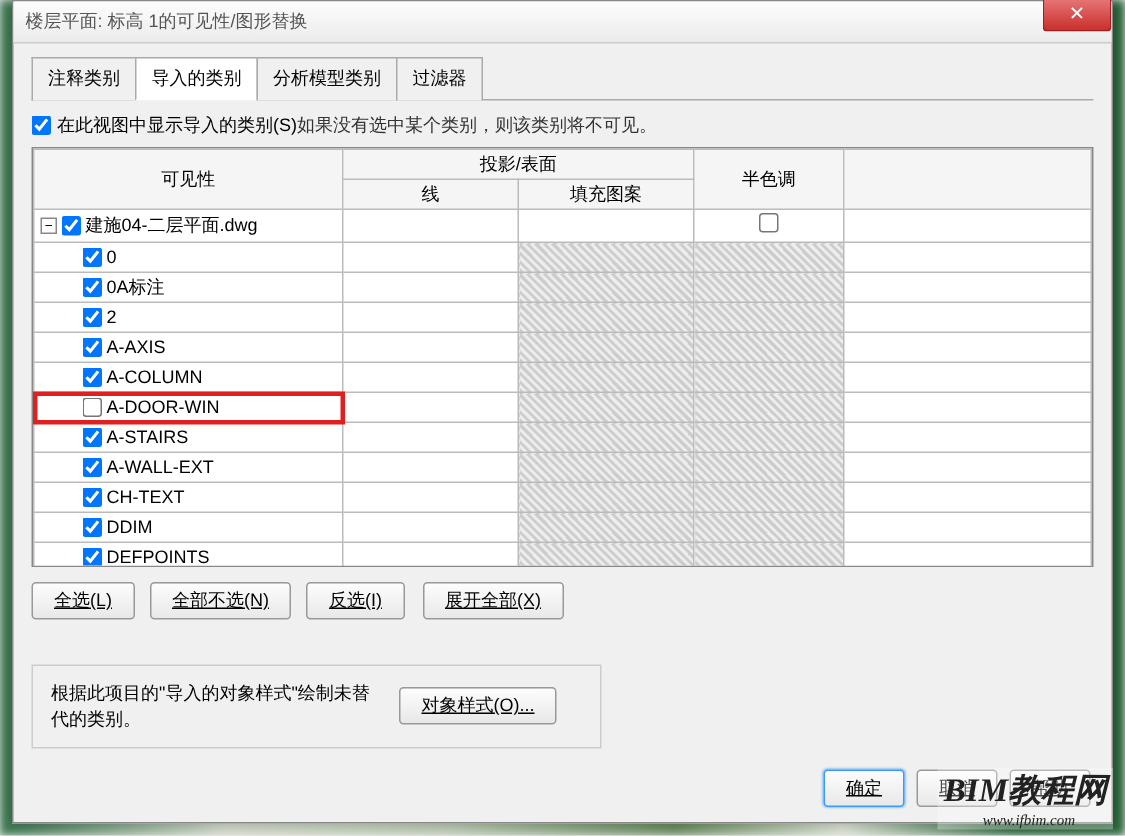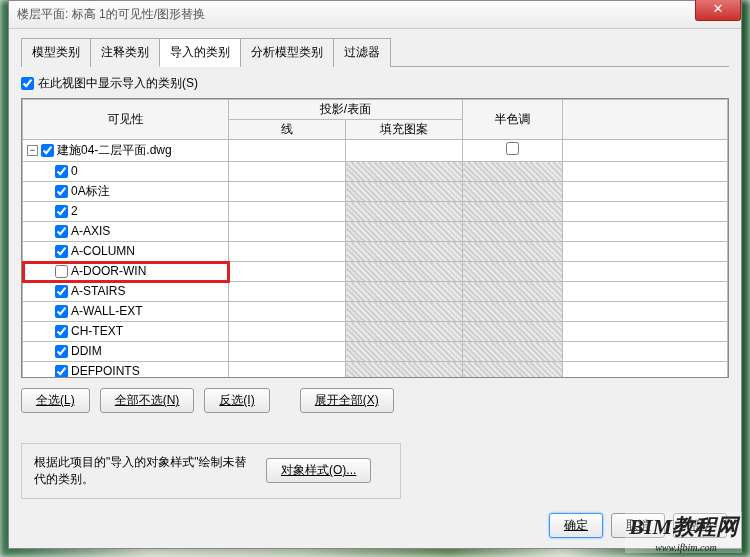--- a/index.html
+++ b/index.html
@@ -45,32 +45,32 @@
 <div class="backdrop"></div>
 
 <div class="window">
   <div class="titlebar">
     <span>楼层平面: 标高 1的可见性/图形替换</span>
     <div class="close-btn">✕</div>
   </div>
 
   <div class="content">
     <div class="tabs">
-      <div class="tab">模型类别</div>
       <div class="tab">注释类别</div>
       <div class="tab active">导入的类别</div>
       <div class="tab">分析模型类别</div>
       <div class="tab">过滤器</div>
     </div>
 
     <div class="toprow">
       <label class="chk-label">
         <input type="checkbox" checked="" style="">
         <span>在此视图中显示导入的类别(S)</span>
       </label>
+      <span class="info-text">如果没有选中某个类别，则该类别将不可见。</span>
     </div>
 
     <div class="table-wrap">
       <table>
         <colgroup>
           <col class="col-vis">
             <col class="col-line">
             <col class="col-fill">
             <col class="col-half">
             <col class="col-rest">
@@ -234,21 +234,21 @@
               <td></td>
             </tr>
           </tbody>
       </table>
     </div>
 
     <div class="btn-row">
       <button class="btn">全选(L)</button>
       <button class="btn">全部不选(N)</button>
       <button class="btn">反选(I)</button>
-      <button class="btn" style="margin-left:20px">展开全部(X)</button>
+      <button class="btn" style="margin-left:2px">展开全部(X)</button>
     </div>
 
     <div class="note-box">
       <div class="note-text">根据此项目的"导入的对象样式"绘制未替代的类别。</div>
       <button class="btn">对象样式(O)...</button>
     </div>
   </div>
 
   <div class="dialog-btns">
     <button class="btn default">确定</button>

